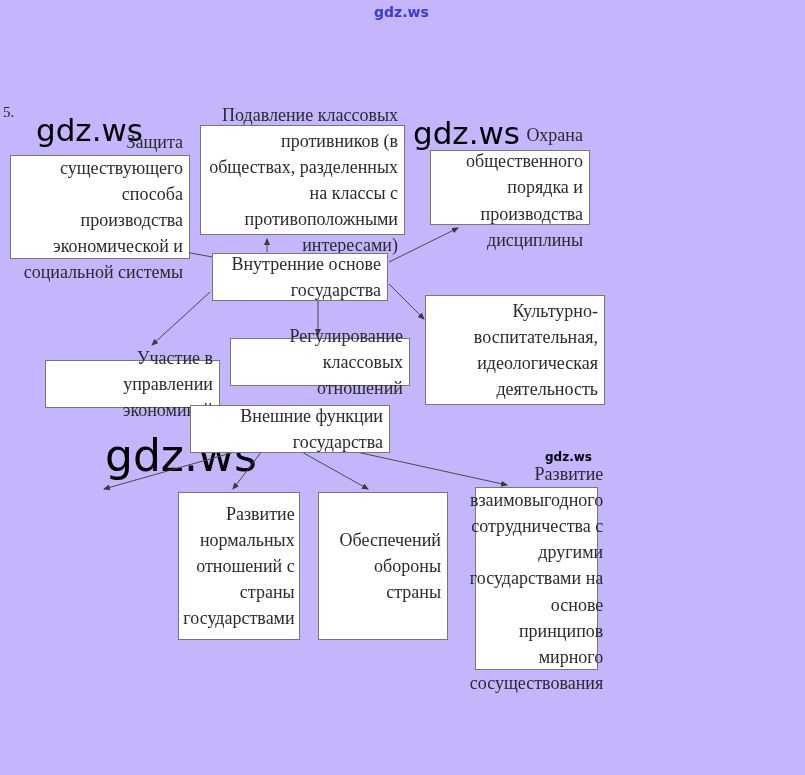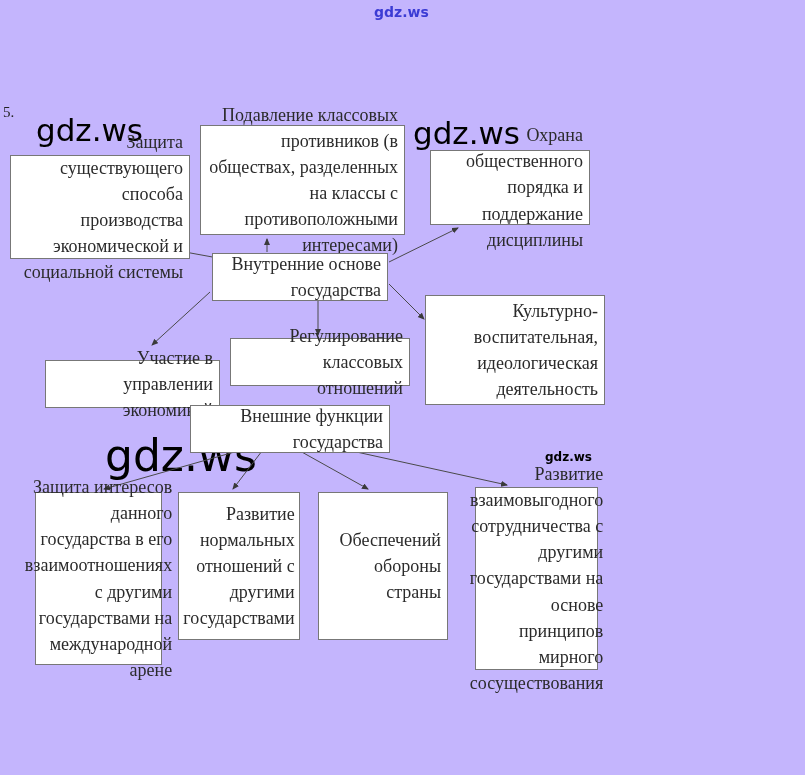--- a/index.html
+++ b/index.html
@@ -107,25 +107,24 @@
     <line x1="389" y1="284" x2="424" y2="319" stroke="#4a4a4a" stroke-width="1" marker-end="url(#ah)"></line>
 
     <line x1="238" y1="451" x2="104" y2="489" stroke="#4a4a4a" stroke-width="1" marker-end="url(#ah)"></line>
     <line x1="262" y1="451" x2="233" y2="489" stroke="#4a4a4a" stroke-width="1" marker-end="url(#ah)"></line>
     <line x1="300" y1="451" x2="368" y2="489" stroke="#4a4a4a" stroke-width="1" marker-end="url(#ah)"></line>
     <line x1="352" y1="451" x2="507" y2="485" stroke="#4a4a4a" stroke-width="1" marker-end="url(#ah)"></line>
   </svg>
 
   <div class="box" id="box-defense">Защита существующего способа производства экономической и социальной системы</div>
   <div class="box" id="box-suppression">Подавление классовых противников (в обществах, разделенных на классы с противоположными интересами)</div>
-  <div class="box" id="box-order">Охрана общественного порядка и поддержание дисциплины</div>
+  <div class="box" id="box-order">Охрана общественного порядка и производства дисциплины</div>
   <div class="box" id="hub-internal">Внутренние основе государства</div>
   <div class="box" id="box-economy">Участие в управлении экономикой</div>
   <div class="box" id="box-social">Регулирование классовых отношений</div>
   <div class="box" id="box-cultural">Культурно-воспитательная, идеологическая деятельность</div>
 
   <div class="box" id="hub-external">Внешние функции государства</div>
-  <div class="box" id="box-protect">Защита интересов данного государства в его взаимоотношениях с другими государствами на международной арене</div>
-  <div class="box" id="box-relations">Развитие нормальных отношений с другими государствами</div>
+  <div class="box" id="box-relations">Развитие нормальных отношений с страны государствами</div>
   <div class="box" id="box-defense-ext">Обеспечений обороны страны</div>
   <div class="box" id="box-cooperation">Развитие взаимовыгодного сотрудничества с другими государствами на основе принципов мирного сосуществования</div>
 
 </div>
 
 </body></html>

